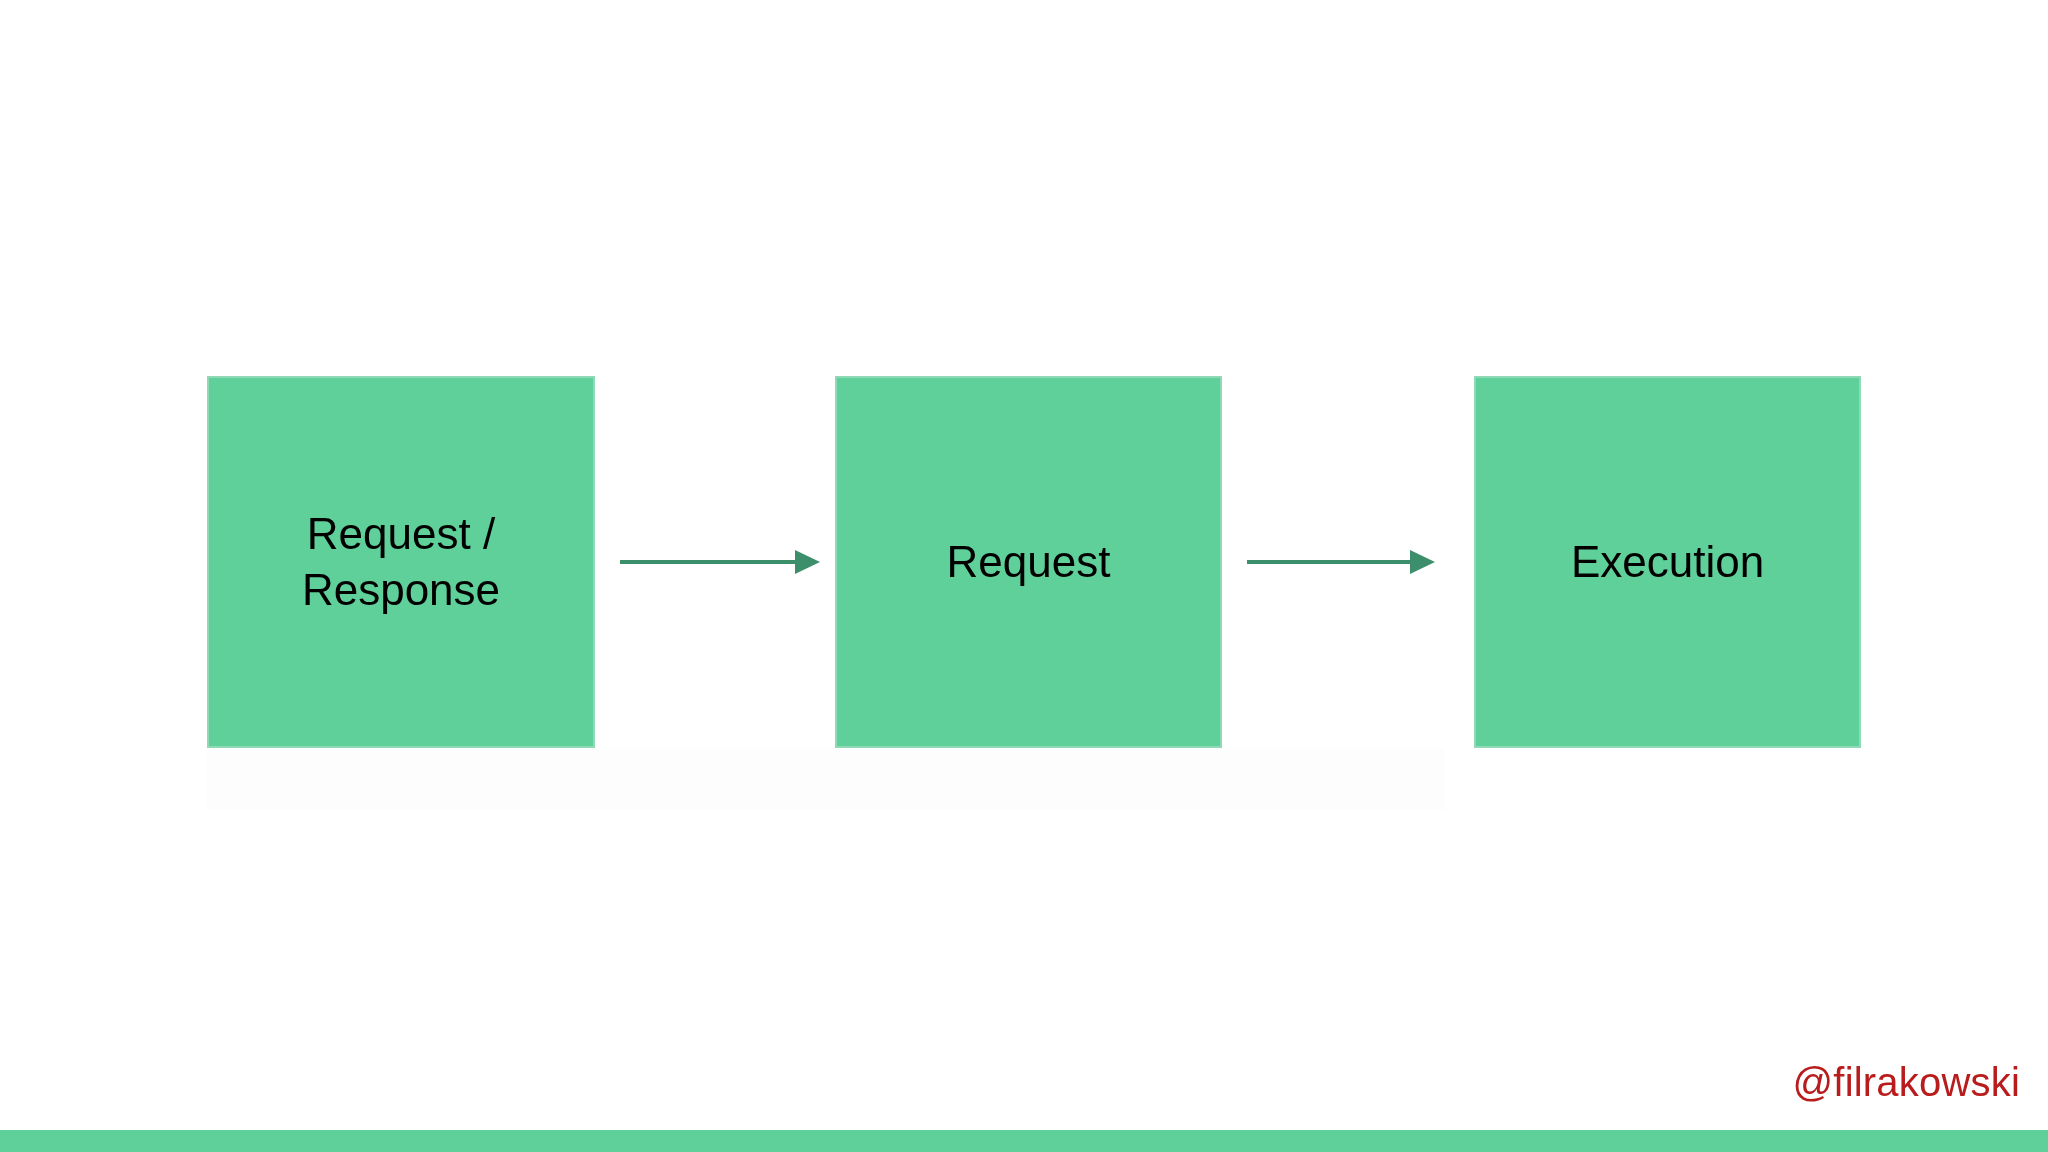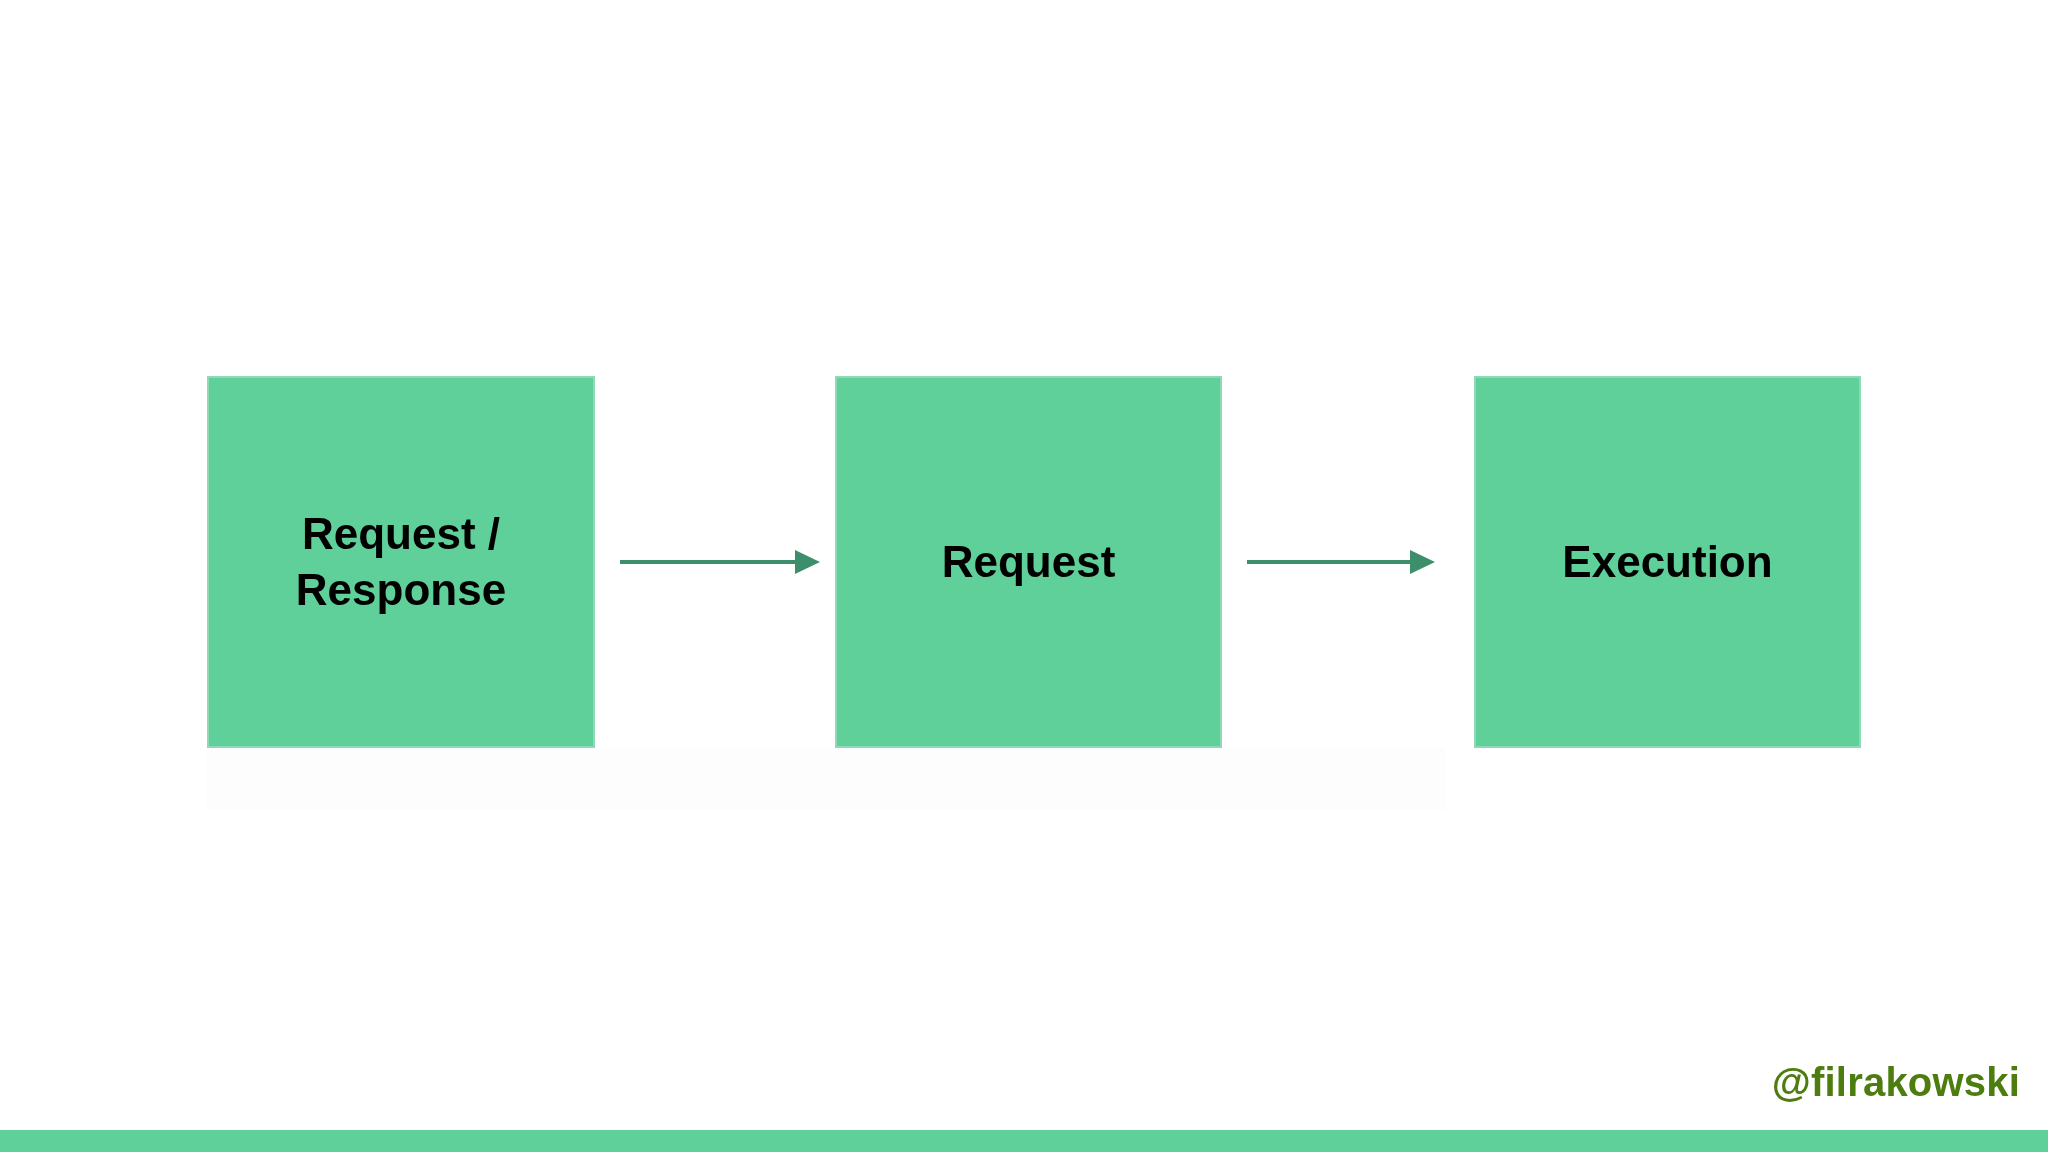--- a/index.html
+++ b/index.html
@@ -10,21 +10,20 @@
   }
   body {
     font-family: "Liberation Sans", sans-serif;
   }
   #slide {
     position: relative;
     width: 2048px;
     height: 1152px;
     background: #ffffff;
     overflow: hidden;
-    font-weight: bold;
   }
 
   
   .subtle-panel {
     position: absolute;
     left: 207px;
     top: 748px;
     width: 1238px;
     height: 62px;
     background: #fdfdfd;
@@ -59,21 +58,21 @@
   }
   .connector-1 { left: 620px;  width: 200px; }
   .connector-2 { left: 1247px; width: 188px; }
   .connector svg { display: block; width: 100%; height: 100%; overflow: visible; }
 
   .watermark {
     position: absolute;
     right: 28px;
     top: 1060px;
     font-size: 40px;
-    color: #4d7c0f;
+    color: #b91c1c;
     font-family: "Liberation Sans", sans-serif;
     letter-spacing: 0.2px;
   }
 
   .footer-bar {
     position: absolute;
     left: 0;
     right: 0;
     top: 1130px;
     height: 22px;

